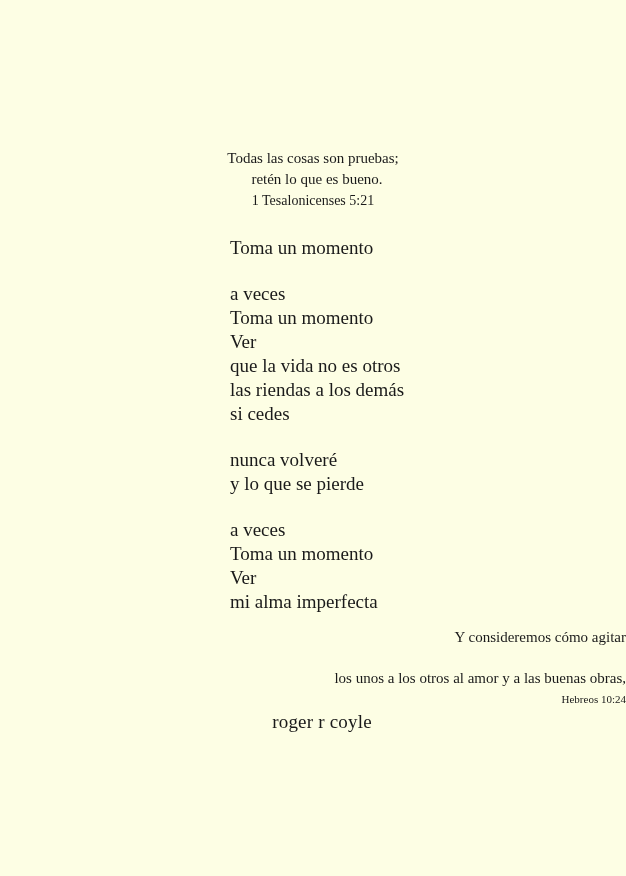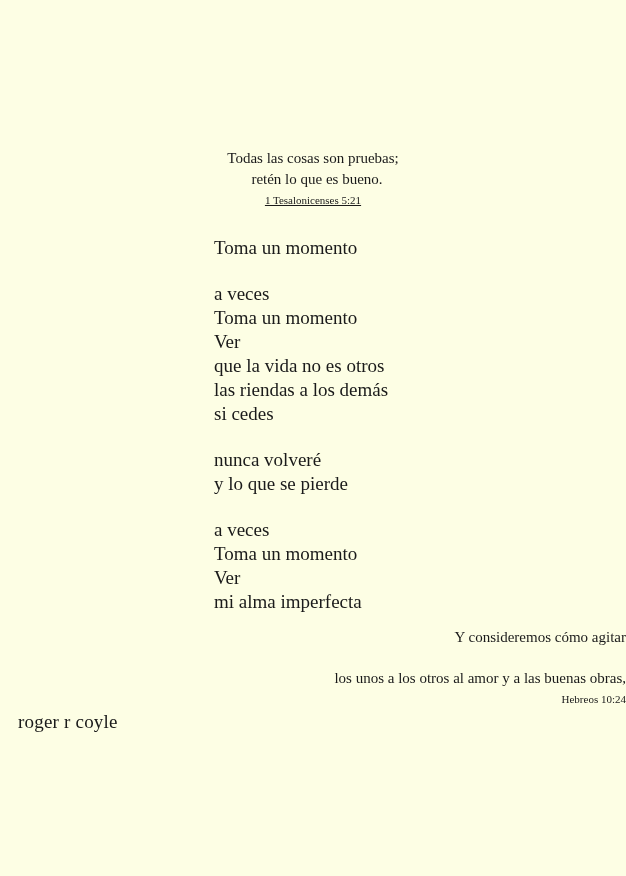--- a/index.html
+++ b/index.html
@@ -26,41 +26,42 @@
     position: absolute;
     top: 148px;
     left: 0;
     width: 626px;
     text-align: center;
     font-size: 15px;
     line-height: 21px;
   }
   .epigraph .line1 { display: block; }
   .epigraph .line2 { display: block; padding-left: 8px; }
-  .epigraph .ref   { display: block; font-size: 11px; text-decoration: underline; }
+  .epigraph .ref   { display: block; font-size: 14px; }
 
   
   .poem {
     position: absolute;
     top: 236px;
     left: 214px;
     width: 360px;
     font-size: 19px;
     line-height: 24px;
     text-align: left;
   }
   .poem .stanza {
     margin: 0 0 22px 0;
   }
   .poem .stanza:last-child {
     margin-bottom: 0;
   }
   .poem .vline {
     display: block;
     white-space: pre;
+    margin-left: 16px;
   }
 
   
   .closing {
     position: absolute;
     top: 627px;
     left: 0;
     width: 626px;
     text-align: right;
     font-size: 15px;
@@ -69,21 +70,21 @@
   .closing .cl1 { display: block; }
   .closing .cl2 { display: block; margin-top: 20px; }
   .closing .ref { display: block; font-size: 11px; }
 
   
   .byline {
     position: absolute;
     top: 711px;
     left: 0;
     width: 626px;
-    text-align: left;
+    text-align: center;
     font-size: 19px;
     letter-spacing: 0.2px;
     padding-left: 18px;
     box-sizing: border-box;
   }
 </style>
 </head>
 <body>
 
 <div class="page">

